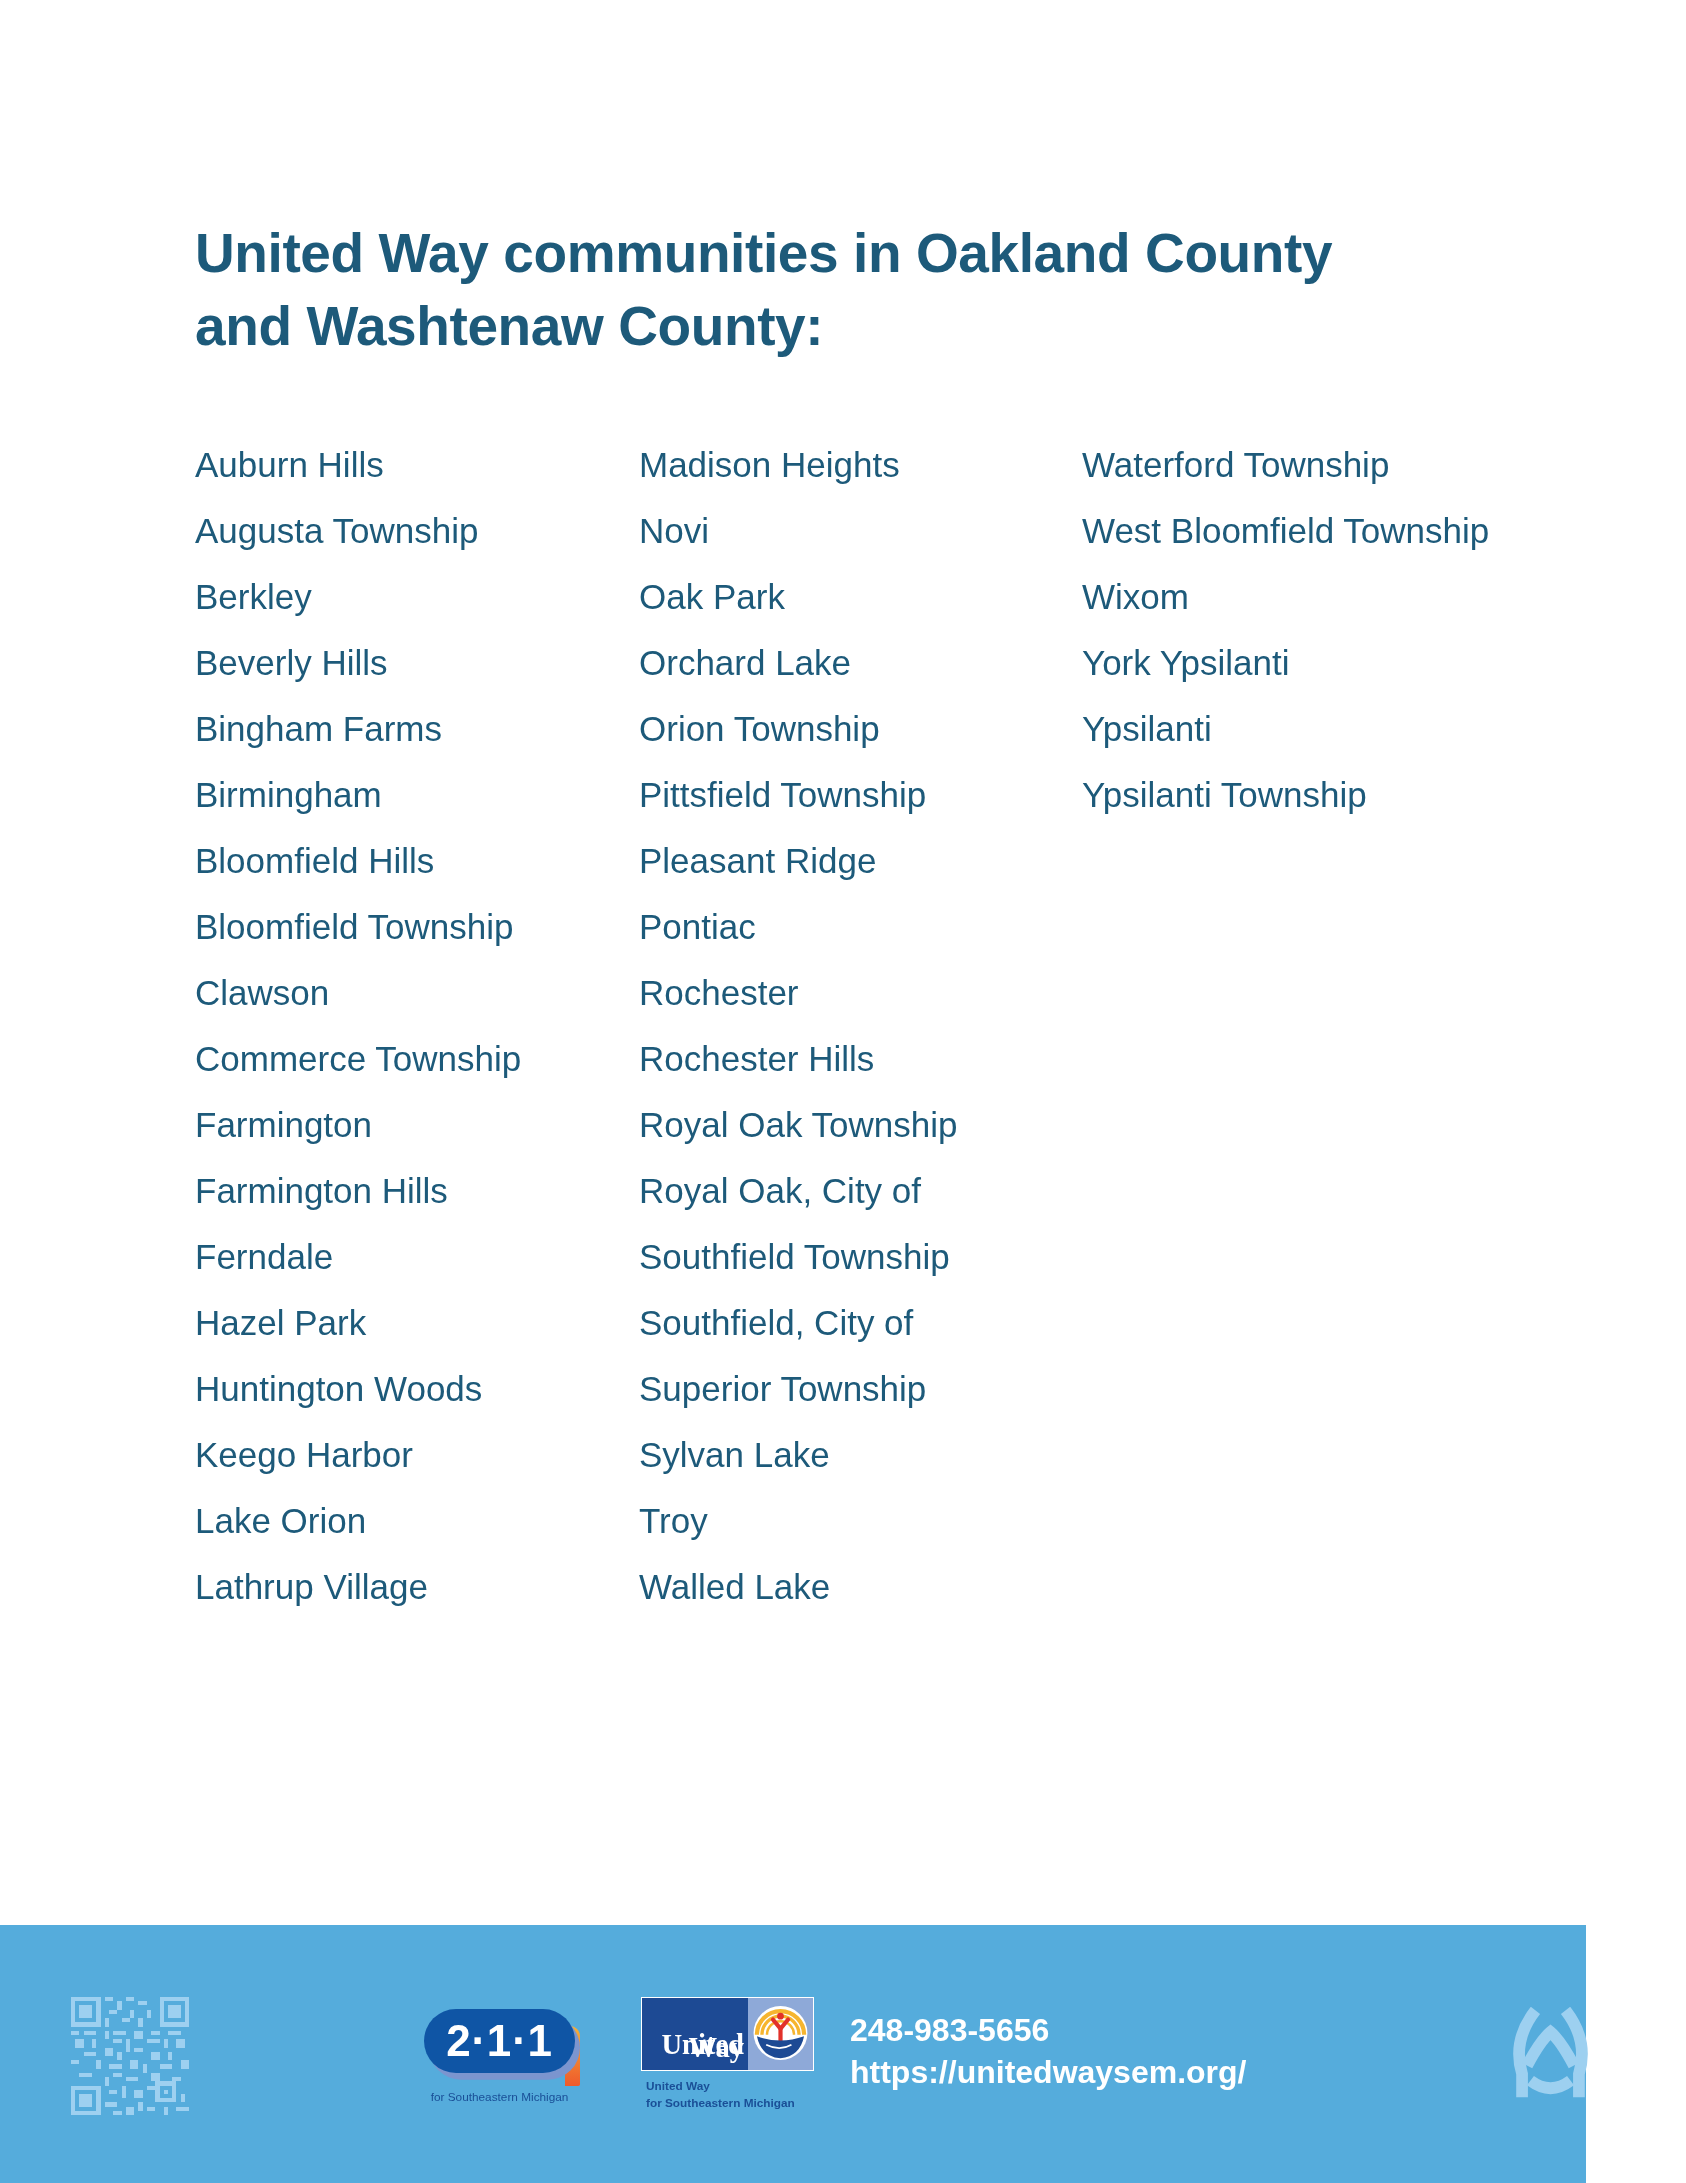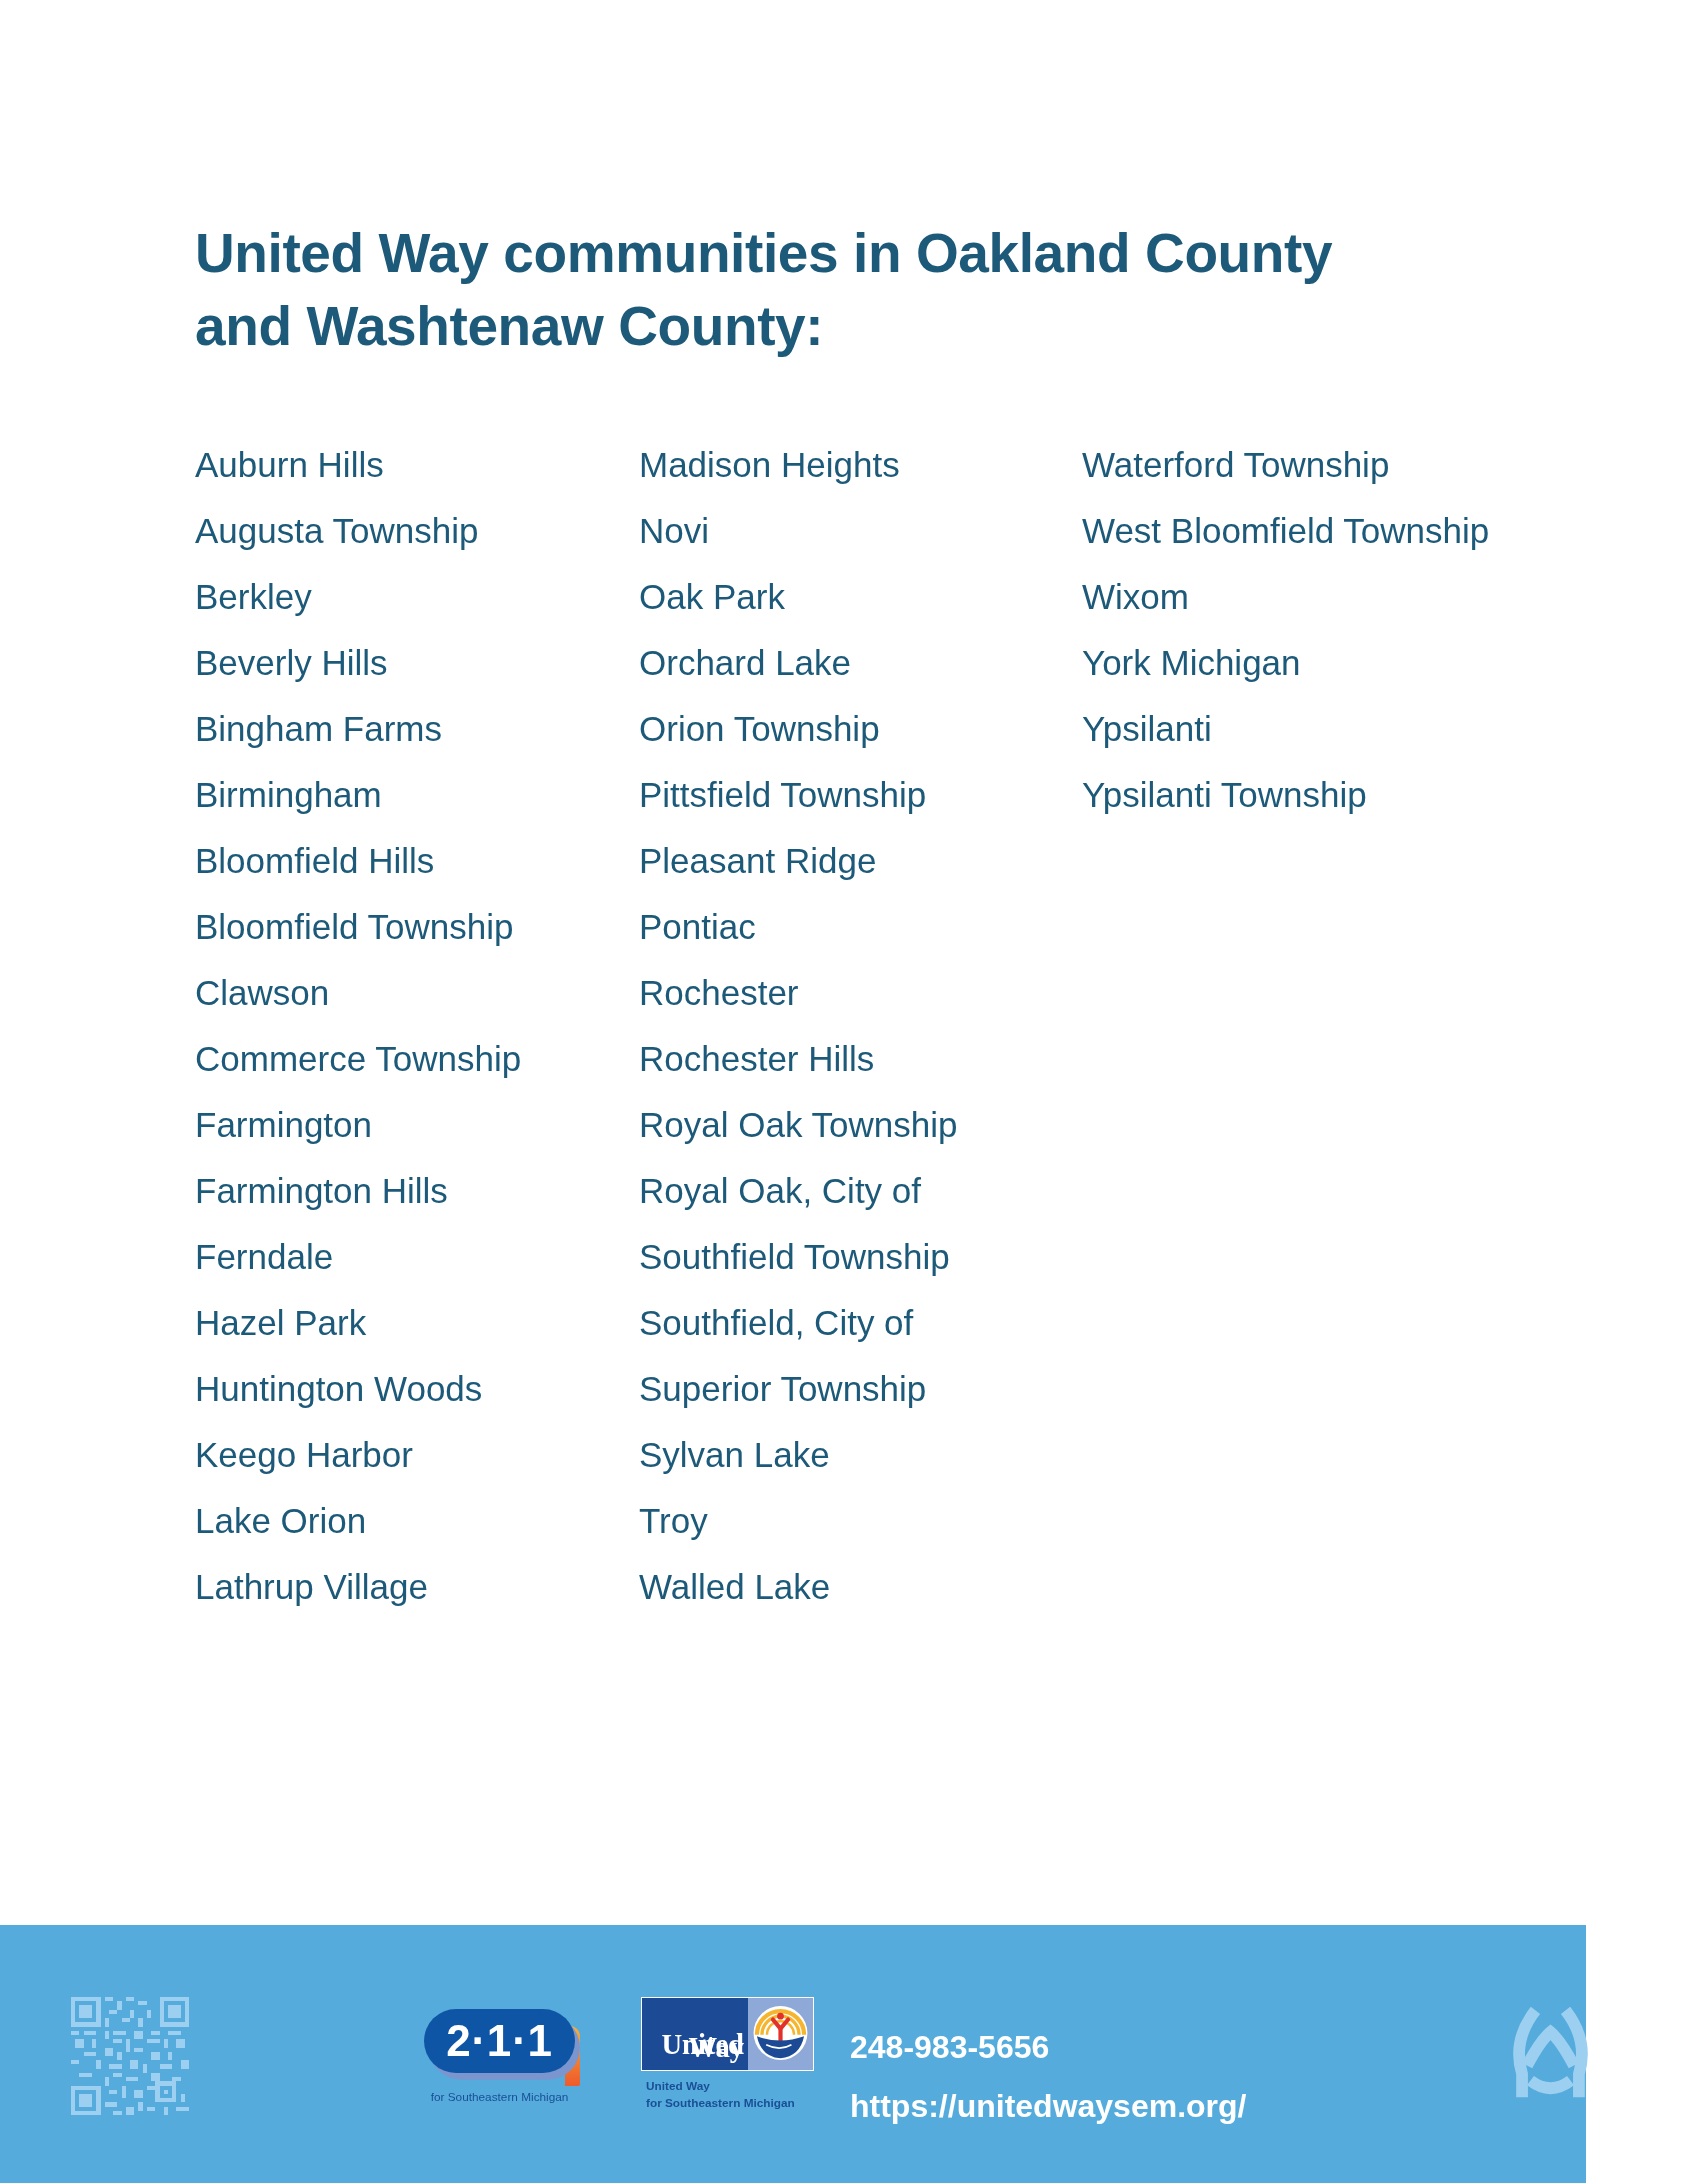--- a/index.html
+++ b/index.html
@@ -169,21 +169,21 @@
     .contact {
       position: absolute;
       left: 850px;
       top: 84px;
       color: #ffffff;
       font-family: "Liberation Sans", sans-serif;
       font-weight: 700;
       font-size: 32px;
       line-height: 42px;
     }
-    .contact div { white-space: nowrap; margin-top: 17px; }
+    .contact div { white-space: nowrap; }
     .brand-mark {
       position: absolute;
       left: 1510px;
       top: 82px;
       width: 81px;
       height: 92px;
     }
   </style>
 </head>
 <body>
@@ -231,21 +231,21 @@
     <div class="community">Southfield, City of</div>
     <div class="community">Superior Township</div>
     <div class="community">Sylvan Lake</div>
     <div class="community">Troy</div>
     <div class="community">Walled Lake</div>
   </div>
   <div class="column c3">
     <div class="community">Waterford Township</div>
     <div class="community">West Bloomfield Township</div>
     <div class="community">Wixom</div>
-    <div class="community">York Michigan</div>
+    <div class="community">York Ypsilanti</div>
     <div class="community">Ypsilanti</div>
     <div class="community">Ypsilanti Township</div>
   </div>
 </div>
 
 <footer class="footer">
   <div class="qr">
     <svg width="118" height="118" viewBox="0 0 28 28" shape-rendering="crispEdges">
       <g fill="#9dd0f0">
 

